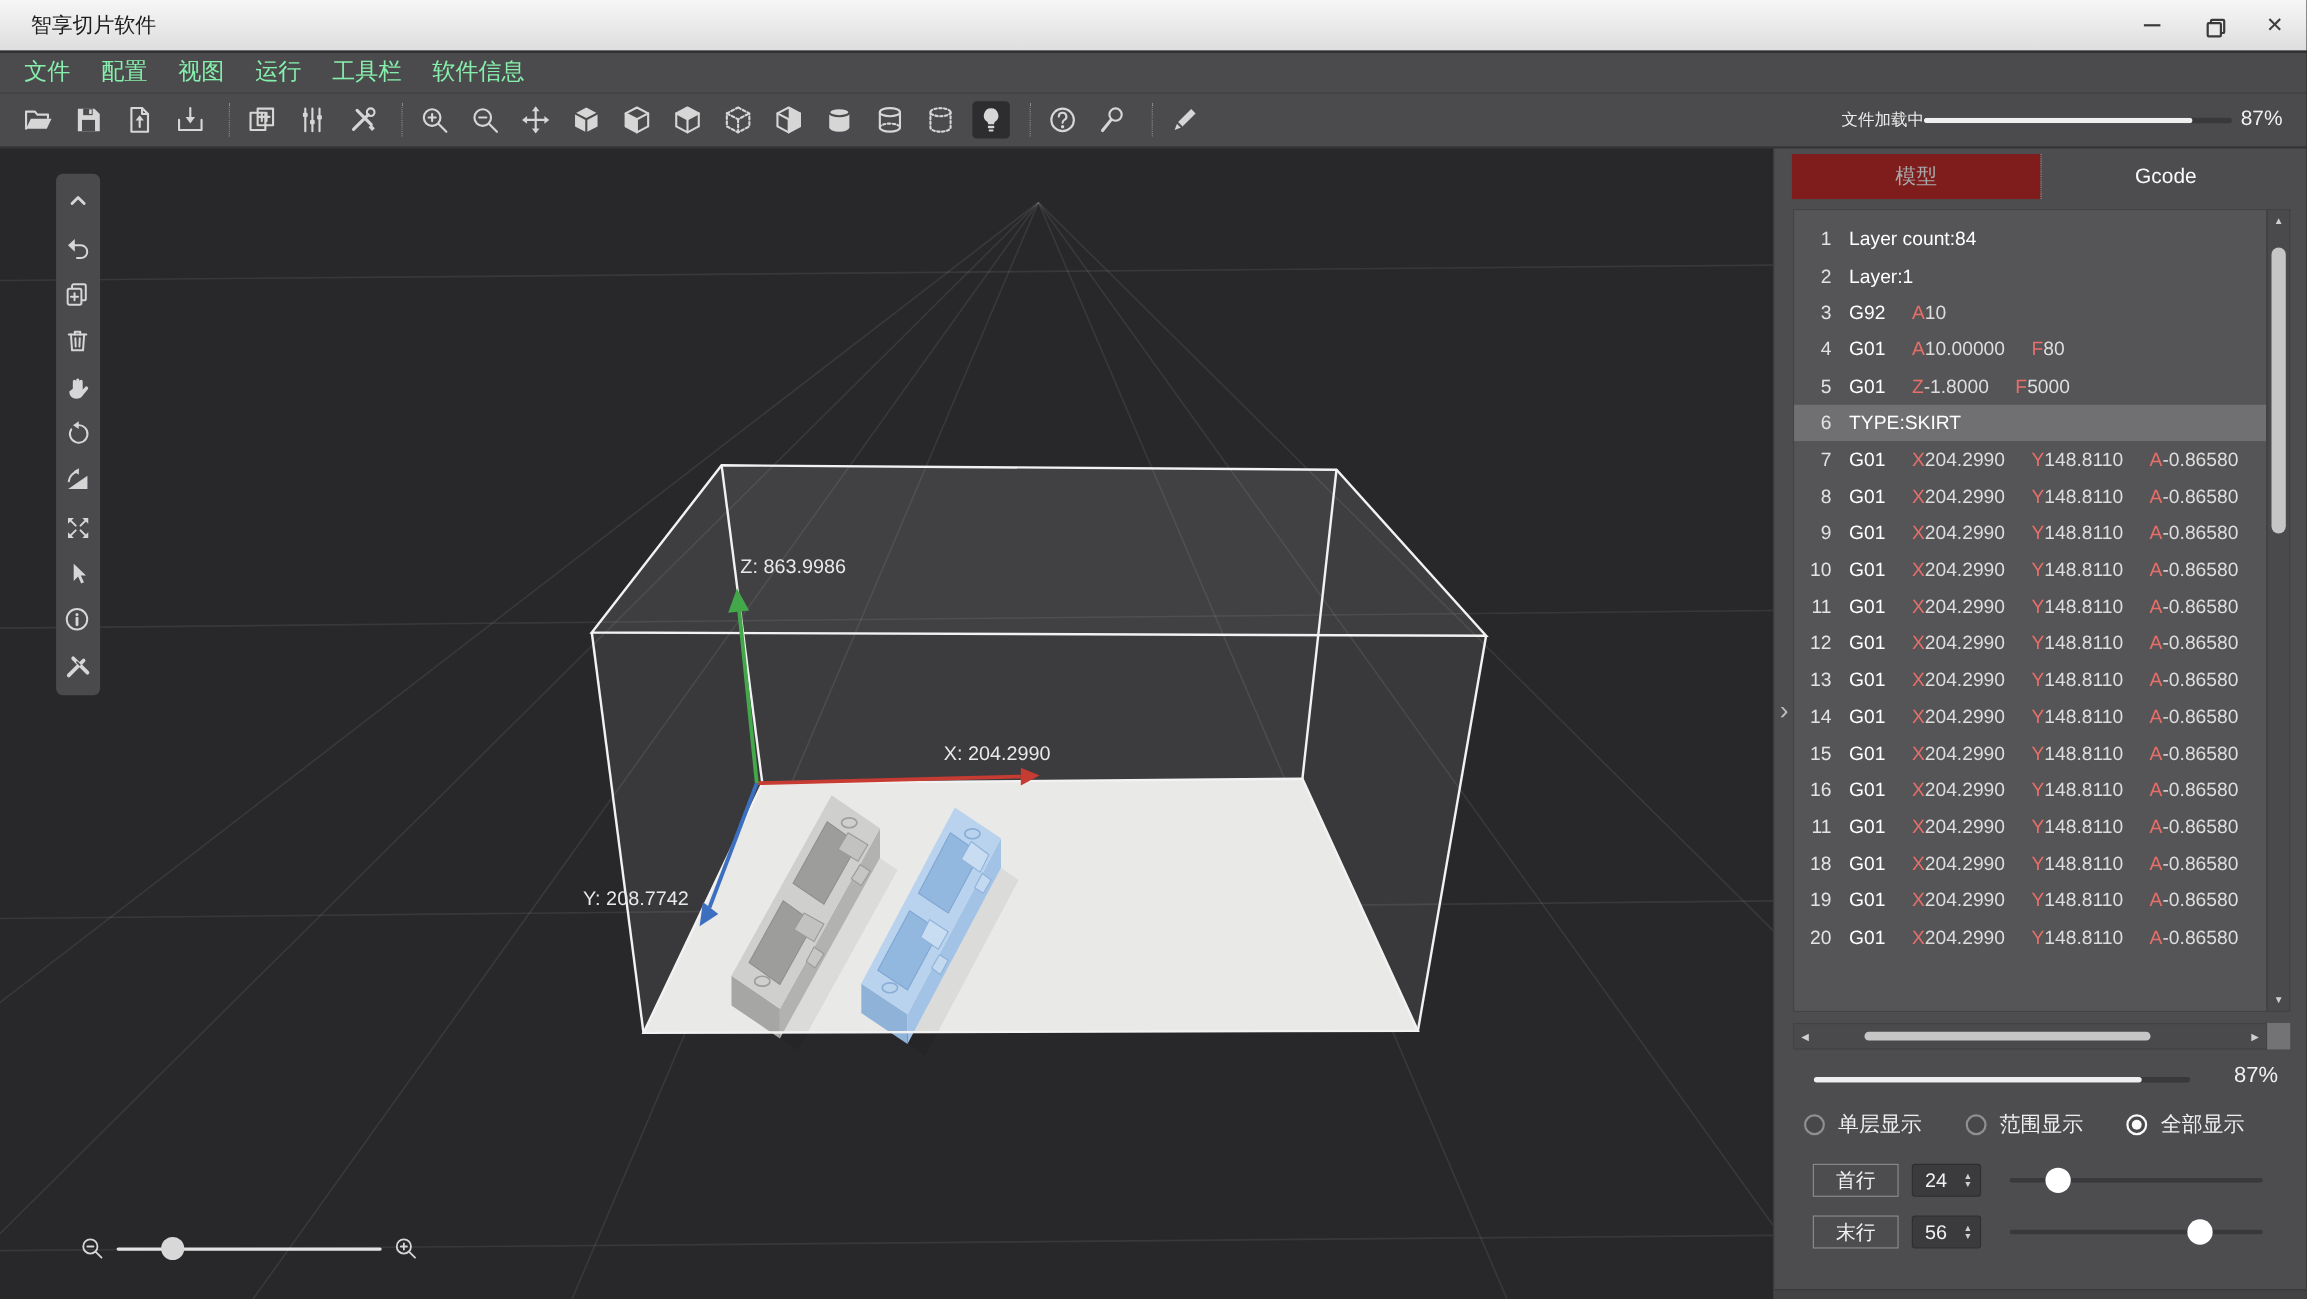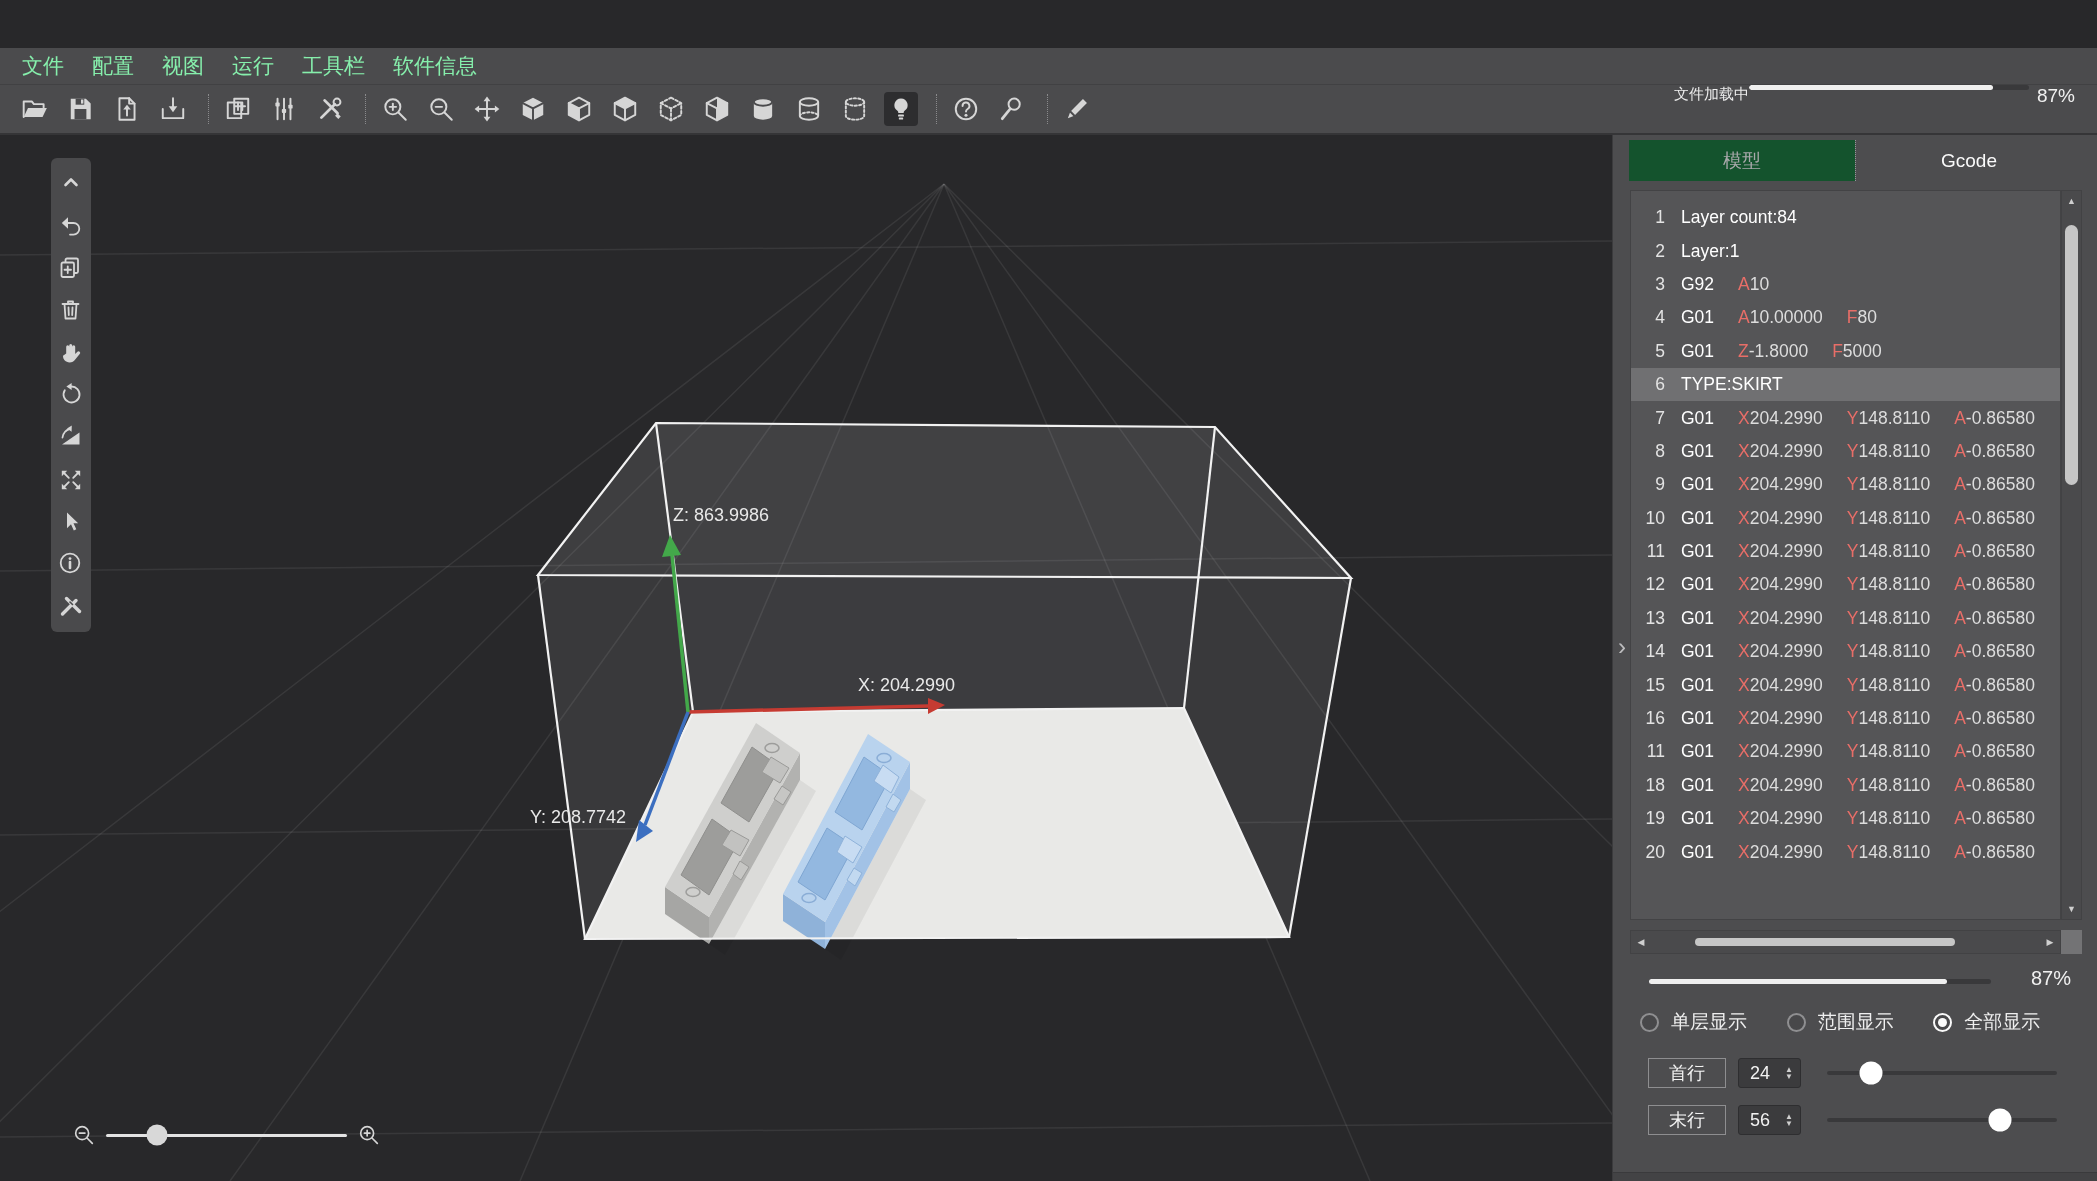--- a/index.html
+++ b/index.html
@@ -28,21 +28,21 @@
 
   
   .toolbar { position:absolute; left:0; top:85px; width:100%; height:50px; background:#4b4b4d;
     border-bottom:2px solid #353537; display:flex; align-items:center; padding-left:18px; }
   .tb-btn { width:34px; height:34px; display:flex; align-items:center; justify-content:center;
     background:transparent; border:none; margin-right:12px; border-radius:4px; }
   .tb-btn.active { background:#2d2d2f; }
   .tb-sep { width:0; height:30px; border-left:1px dotted #8a8a8c; margin:0 12px 0 6px; }
   svg.icon { stroke:#d6d6d6; fill:none; stroke-width:1.8; stroke-linecap:round; stroke-linejoin:round; }
   svg.icon .f { fill:#d6d6d6; stroke:none; }
-  .loading-box { position:absolute; right:22px; top:0; height:48px; display:flex; align-items:flex-start; gap:0; }
+  .loading-box { position:absolute; right:22px; top:0; height:48px; display:flex; align-items:center; gap:0; }
   .loading-label { color:#ececec; font-size:15px; }
   .loading-track { width:280px; height:5px; border-radius:3px; background:#39393b; position:relative; overflow:hidden; }
   .loading-fill { position:absolute; left:0; top:0; bottom:0; background:#efefef; border-radius:3px; }
   .loading-pct { color:#f0f0f0; font-size:19px; width:46px; text-align:right; }
 
   
   .viewport { position:absolute; left:0; top:135px; width:1612px; height:1046px; background:#28282a; overflow:hidden; }
   .scene { position:absolute; left:0; top:0; }
 
   
@@ -54,21 +54,21 @@
   .zoom-ctl { position:absolute; left:72px; top:984px; height:32px; display:flex; align-items:center; gap:10px; }
   .zoom-track { position:relative; width:241px; height:3px; background:#e3e3e3; border-radius:2px; }
   .zoom-knob { position:absolute; top:50%; transform:translate(-50%,-50%); width:21px; height:21px; border-radius:50%; background:#d8d8d8; }
 
   
   .right-panel { position:absolute; left:1612px; top:135px; width:485px; height:1046px; background:#4d4d4f; border-left:1px solid #3b3b3d; }
   .panel-collapse { position:absolute; left:1px; top:498px; width:16px; height:30px; color:#bdbdbf; font-size:24px; line-height:28px; text-align:center; }
 
   .tabs { position:absolute; left:16px; top:5px; width:453px; height:41px; display:flex; }
   .tab { flex:1; text-align:center; font-size:19px; line-height:41px; color:#fafafa; }
-  .tab.inactive { background:#14532d; color:#a8a8aa; }
+  .tab.inactive { background:#7f1d1d; color:#a8a8aa; }
   .tab + .tab { border-left:1px dotted #96969a; }
 
   .gcode-list { position:absolute; left:17px; top:55px; width:431px; height:730px; background:#555557;
     border:1px solid #434345; overflow:hidden; font-size:17.5px; padding-top:10px; }
   .grow { position:relative; height:33.4px; display:flex; align-items:center; white-space:nowrap; }
   .grow.hl { background:#707072; }
   .gnum { width:34px; text-align:right; color:#e3e3e3; flex:none; }
   .gbody { margin-left:16px; }
   .gfield { display:inline-block; margin-right:24px; }
   .c-g { color:#ffffff; } .c-r { color:#e86e68; } .c-w { color:#dddddd; }
@@ -110,20 +110,34 @@
     background:#39393b; border-radius:2px; }
   .line-slider .knob { position:absolute; top:50%; transform:translate(-50%,-50%); width:23px; height:23px; border-radius:50%; background:#ffffff; }
 
   .panel-footer { position:absolute; left:0; top:1037px; width:485px; height:9px; border-top:1px solid #3a3a3c; background:#434345; }
 </style>
 </head>
 <body>
 
 <div class="app">
 
+  <div class="titlebar">
+    <span class="title-text">智享切片软件</span>
+    <div class="win-controls">
+      <div class="win-btn">
+          <span class="ic-min"></span>
+        </div>
+      <div class="win-btn">
+          <span class="ic-restore"></span>
+        </div>
+      <div class="win-btn">
+          <span class="ic-close">✕</span>
+        </div>
+    </div>
+  </div>
 
   <div class="menubar" id="menubar">
       <div class="menu-item">文件</div>
       <div class="menu-item">配置</div>
       <div class="menu-item">视图</div>
       <div class="menu-item">运行</div>
       <div class="menu-item">工具栏</div>
       <div class="menu-item">软件信息</div>
     </div>
 

